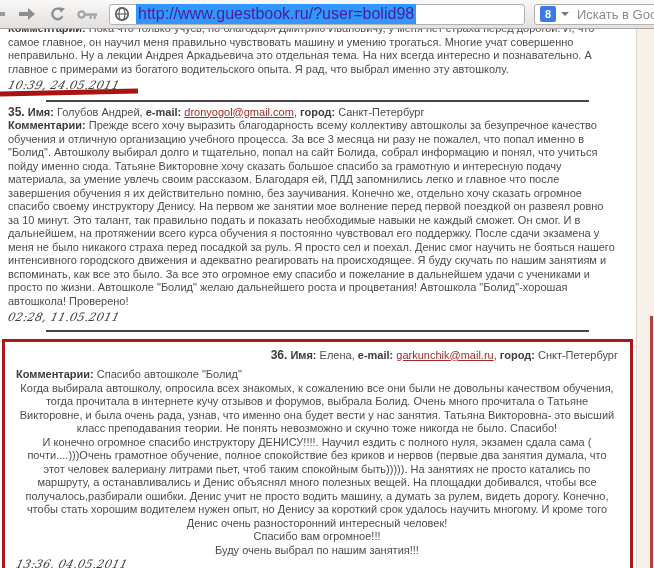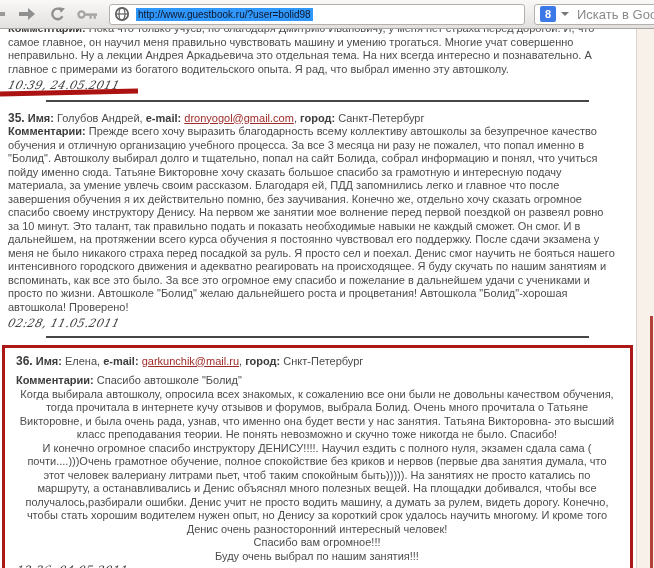--- a/index.html
+++ b/index.html
@@ -6,21 +6,21 @@
   body{font-family:"Liberation Sans",sans-serif;background:#ccc;}
   .window{position:relative;width:654px;height:568px;background:#f8f1e9;overflow:hidden;}
 
   
   .toolbar{position:absolute;top:0;left:0;width:654px;height:28px;
     background:linear-gradient(#f9f8f7,#e3e1e0);border-bottom:1px solid #a9a6a3;
     display:flex;align-items:center;overflow:hidden;}
   .tb-icon{flex:0 0 auto;display:flex;align-items:center;justify-content:center;}
   .urlbar{flex:0 0 auto;display:flex;align-items:center;height:19px;width:406px;
     background:#fff;border:1px solid #b3b0ad;border-radius:3px;margin-left:11px;padding:0 4px;}
-  .url-sel{background:#3097fd;color:#0f172a;font-size:10px;padding:1px 2px;white-space:nowrap;overflow:hidden;}
+  .url-sel{background:#3097fd;color:#4c1d95;font-size:16px;padding:1px 2px;white-space:nowrap;overflow:hidden;}
   .searchbox{flex:1 0 auto;display:flex;align-items:center;height:19px;background:#fff;
     border:1px solid #b3b0ad;border-radius:3px;margin-left:9px;margin-right:-3px;padding:0 5px;}
   .gicon{width:16px;height:16px;background:#3c79e6;border-radius:2px;color:#fff;
     font-weight:bold;font-size:11px;line-height:16px;text-align:center;}
   .caret{width:0;height:0;border-left:4px solid transparent;border-right:4px solid transparent;
     border-top:4px solid #777;margin-left:5px;}
   .search-ph{color:#8a8a8a;font-size:13px;margin-left:8px;white-space:nowrap;}
 
   
   .content{position:absolute;top:29px;left:0;width:637px;bottom:0;background:#fff;
@@ -28,24 +28,24 @@
     font-size:11px;line-height:13.5px;color:#4c4c4c;padding:0 19px 0 8px;box-sizing:border-box;}
   .lbl{font-weight:bold;color:#3c3c3c;}
   .num{font-weight:bold;font-size:12px;color:#3c3c3c;}
   a.email{color:#9e2b28;text-decoration:underline;cursor:pointer;}
   p.cmt{margin:0;}
   .date{font-style:italic;font-family:"DejaVu Serif",serif;font-size:11.5px;color:#3f3f3f;
     display:inline-block;transform:skewX(-14deg);letter-spacing:0.3px;}
   .date-row{margin-top:3px;}
   .marker{width:138px;height:5px;background:#ab1212;margin:-3px 0 0 -8px;transform:rotate(-1.2deg);}
   .divider{height:2px;background:#474747;box-shadow:0 3px 0 -1px #7a7a7a;margin:5px 28px 0 38px;}
-  .entry-head{margin-top:10px;}
+  .entry-head{margin-top:4px;}
   .cmt-block{margin-top:7px;}
   .redbox{margin:7px -16px 0 -6px;border:3px solid #ac1717;padding:4px 12px 4px 11px;}
-  .redbox .entry-head{margin-top:3px;}
+  .redbox .entry-head{margin-top:3px;text-align:right;}
   .pline{margin:0;text-align:center;}
   .right-red-line{position:absolute;right:1px;top:316px;width:3px;height:252px;background:#b4403a;}
 </style>
 </head>
 <body>
 
 <div class="window">
 
   <div class="toolbar">
     <span class="tb-icon" style="margin-left:-12px;">

